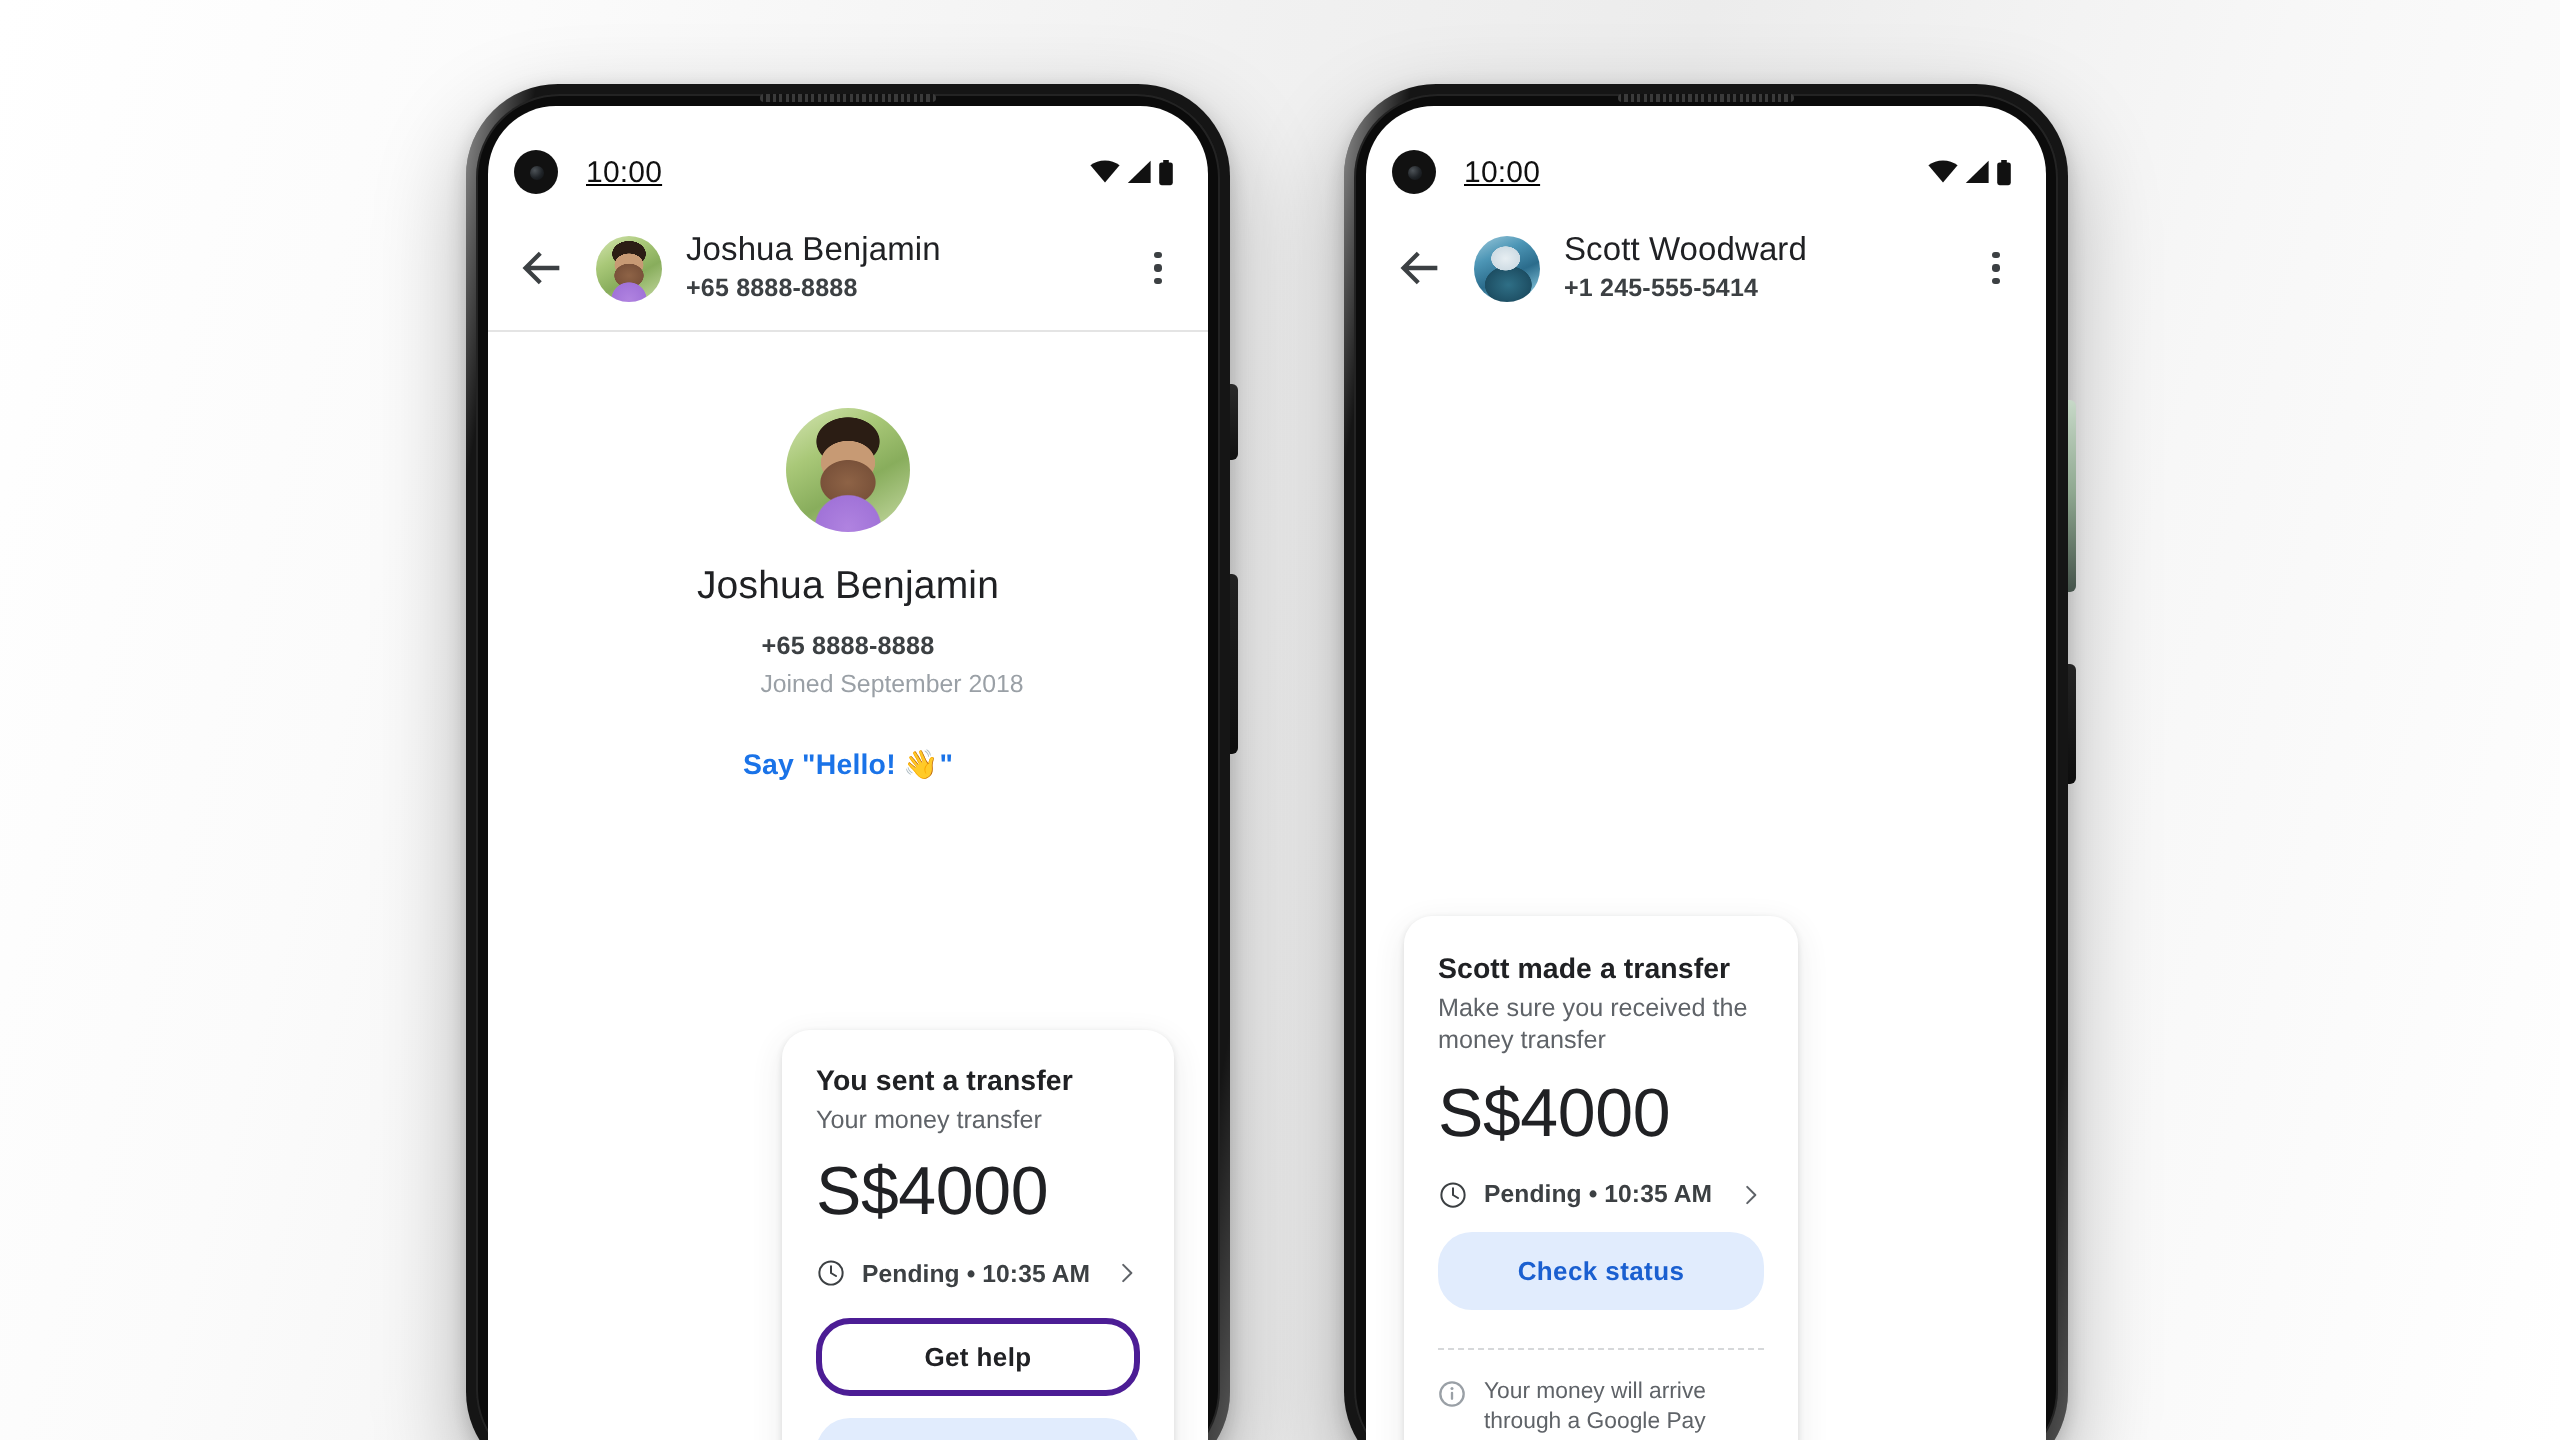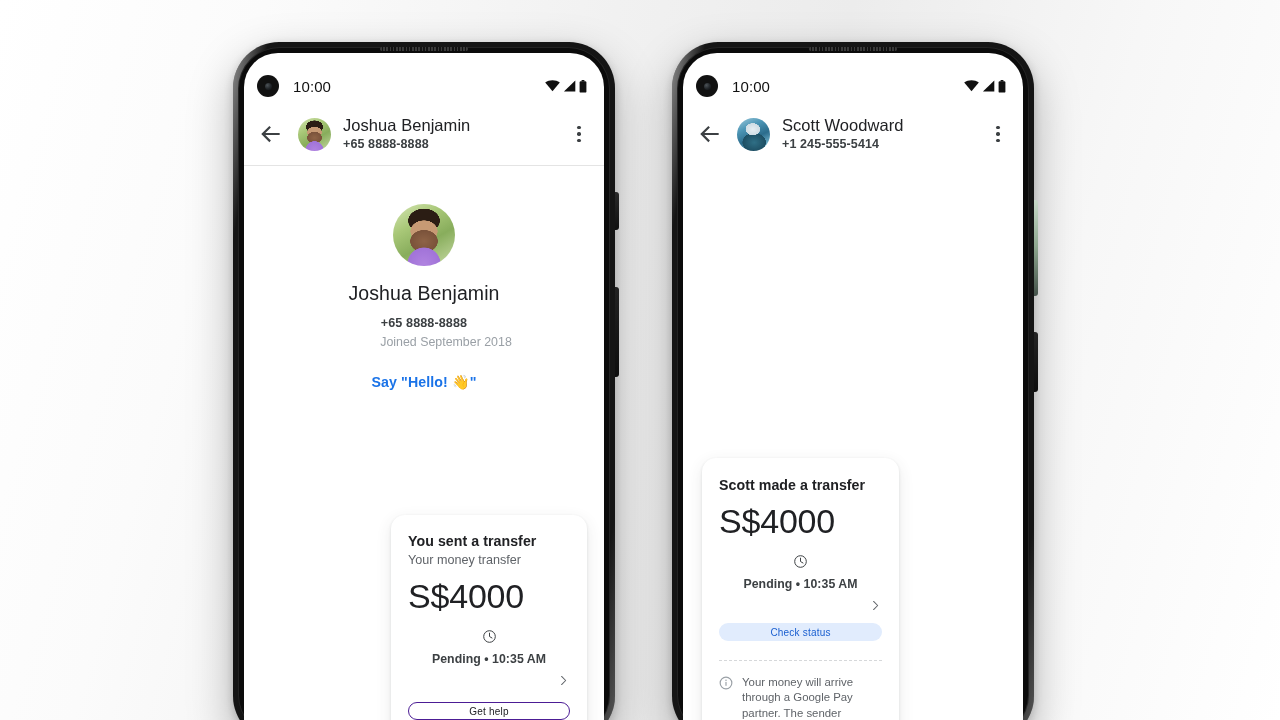--- a/index.html
+++ b/index.html
@@ -28,21 +28,21 @@
   .grille{ position:absolute; left:50%; transform:translateX(-50%); top:5px;
            width:88px; height:4px; border-radius:2px; z-index:4;
            background:repeating-linear-gradient(90deg,#3a3a3a 0 1.6px,#111 1.6px 3.2px); }
   .sidebtn{ position:absolute; width:4px; border-radius:0 3px 3px 0; z-index:2; }
 
   
   #phone-left  { left:233px; top:42px; width:382px; height:700px; }
   #phone-right { left:672px; top:42px; width:362px; height:700px; }
 
   
-  .statusbar{ height:50px; display:flex; align-items:center; padding:16px 17px 0 13px; }
+  .statusbar{ height:50px; display:flex; align-items:center; padding:16px 17px 0 13px;text-decoration:underline; }
   .punchhole{ width:22px; height:22px; border-radius:50%; background:#111;
               display:flex; align-items:center; justify-content:center; flex:0 0 auto; }
   .punchhole i{ width:7px; height:7px; border-radius:50%;
                 background:radial-gradient(circle at 34% 32%,#4d5358 0%,#202428 55%,#0c0e10 100%); }
   .sb-time{ font-size:15px; font-weight:500; color:#111; margin-left:14px; letter-spacing:.1px; }
   .sb-right{ margin-left:auto; display:flex; align-items:center; gap:3px; }
 
   
   .appbar{ display:flex; align-items:center; padding:0 16px 0 14px; height:62px; }
   .backbtn{ width:26px; height:26px; flex:0 0 auto; }
@@ -78,26 +78,26 @@
   .p-hello{ font-size:14.2px; font-weight:700; color:#1a73e8; margin-top:25px; letter-spacing:.1px; }
 
   
   .card{ background:#fff; border-radius:14px;
          box-shadow:0 1px 3px rgba(60,64,67,.14), 0 5px 16px rgba(60,64,67,.11); }
   #card-left  { position:absolute; left:147px; top:462px; width:196px; padding:18px 17px 20px; }
   #card-right { position:absolute; left:19px; top:405px; width:197px; padding:19px 17px 18px; }
   .c-title{ font-size:14.2px; font-weight:700; color:#202124; letter-spacing:.05px; }
   .c-sub{ font-size:12.6px; color:#5f6368; line-height:16.4px; margin-top:3px; }
   .c-amount{ font-size:34px; color:#202124; margin-top:9px; letter-spacing:-.2px; }
-  .c-status{ display:flex; align-items:center; gap:8px; margin-top:13px;flex-direction:column; }
+  .c-status{ display:flex; align-items:center; gap:8px; margin-top:13px; }
   .c-status-txt{ font-size:12.3px; font-weight:700; color:#3c4043; letter-spacing:.05px; }
   .chev{ margin-left:auto; }
-  .btn{ display:flex; align-items:center; justify-content:center; height:18px;
-        border-radius:17px; font-size:10px; font-weight:400; letter-spacing:.2px; }
-  .btn-outline{ border:1px solid #4c1d95; color:#202124; background:#fff; margin-top:15px; }
+  .btn{ display:flex; align-items:center; justify-content:center; height:39px;
+        border-radius:17px; font-size:13px; font-weight:700; letter-spacing:.2px; }
+  .btn-outline{ border:3px solid #4c1d95; color:#202124; background:#fff; margin-top:15px; }
   .btn-filled{ background:#e1ecfd; color:#1a5fd0; margin-top:11px; }
   .dashed{ border-top:1.2px dashed #d6d8da; margin-top:19px; }
   .c-note{ display:flex; gap:9px; margin-top:14px; }
   .c-note-txt{ font-size:11.4px; line-height:15.4px; color:#5f6368; }
 </style>
 </head>
 <body>
 
 <div class="phone" id="phone-left">
   <div class="grille"></div>
@@ -209,20 +209,21 @@
       </div>
       <div class="kebab">
           <span></span>
           <span></span>
           <span></span>
         </div>
     </div>
 
     <div class="card" id="card-right">
       <div class="c-title">Scott made a transfer</div>
+      <div class="c-sub">Make sure you received the money transfer</div>
       <div class="c-amount">S$4000</div>
       <div class="c-status">
         <svg width="15" height="15" viewBox="0 0 24 24">
           <circle cx="12" cy="12" r="9.3" fill="none" stroke="#3c4043" stroke-width="1.6"></circle>
           <path d="M12 6.6V12l4 2.4" fill="none" stroke="#3c4043" stroke-width="1.6" stroke-linecap="round"></path>
         </svg>
         <div class="c-status-txt">Pending • 10:35 AM</div>
         <svg class="chev" width="13" height="13" viewBox="0 0 24 24">
             <path d="M8.5 4.5 16 12l-7.5 7.5" fill="none" stroke="#5f6368" stroke-width="1.9" stroke-linecap="round" stroke-linejoin="round"></path>
           </svg>

